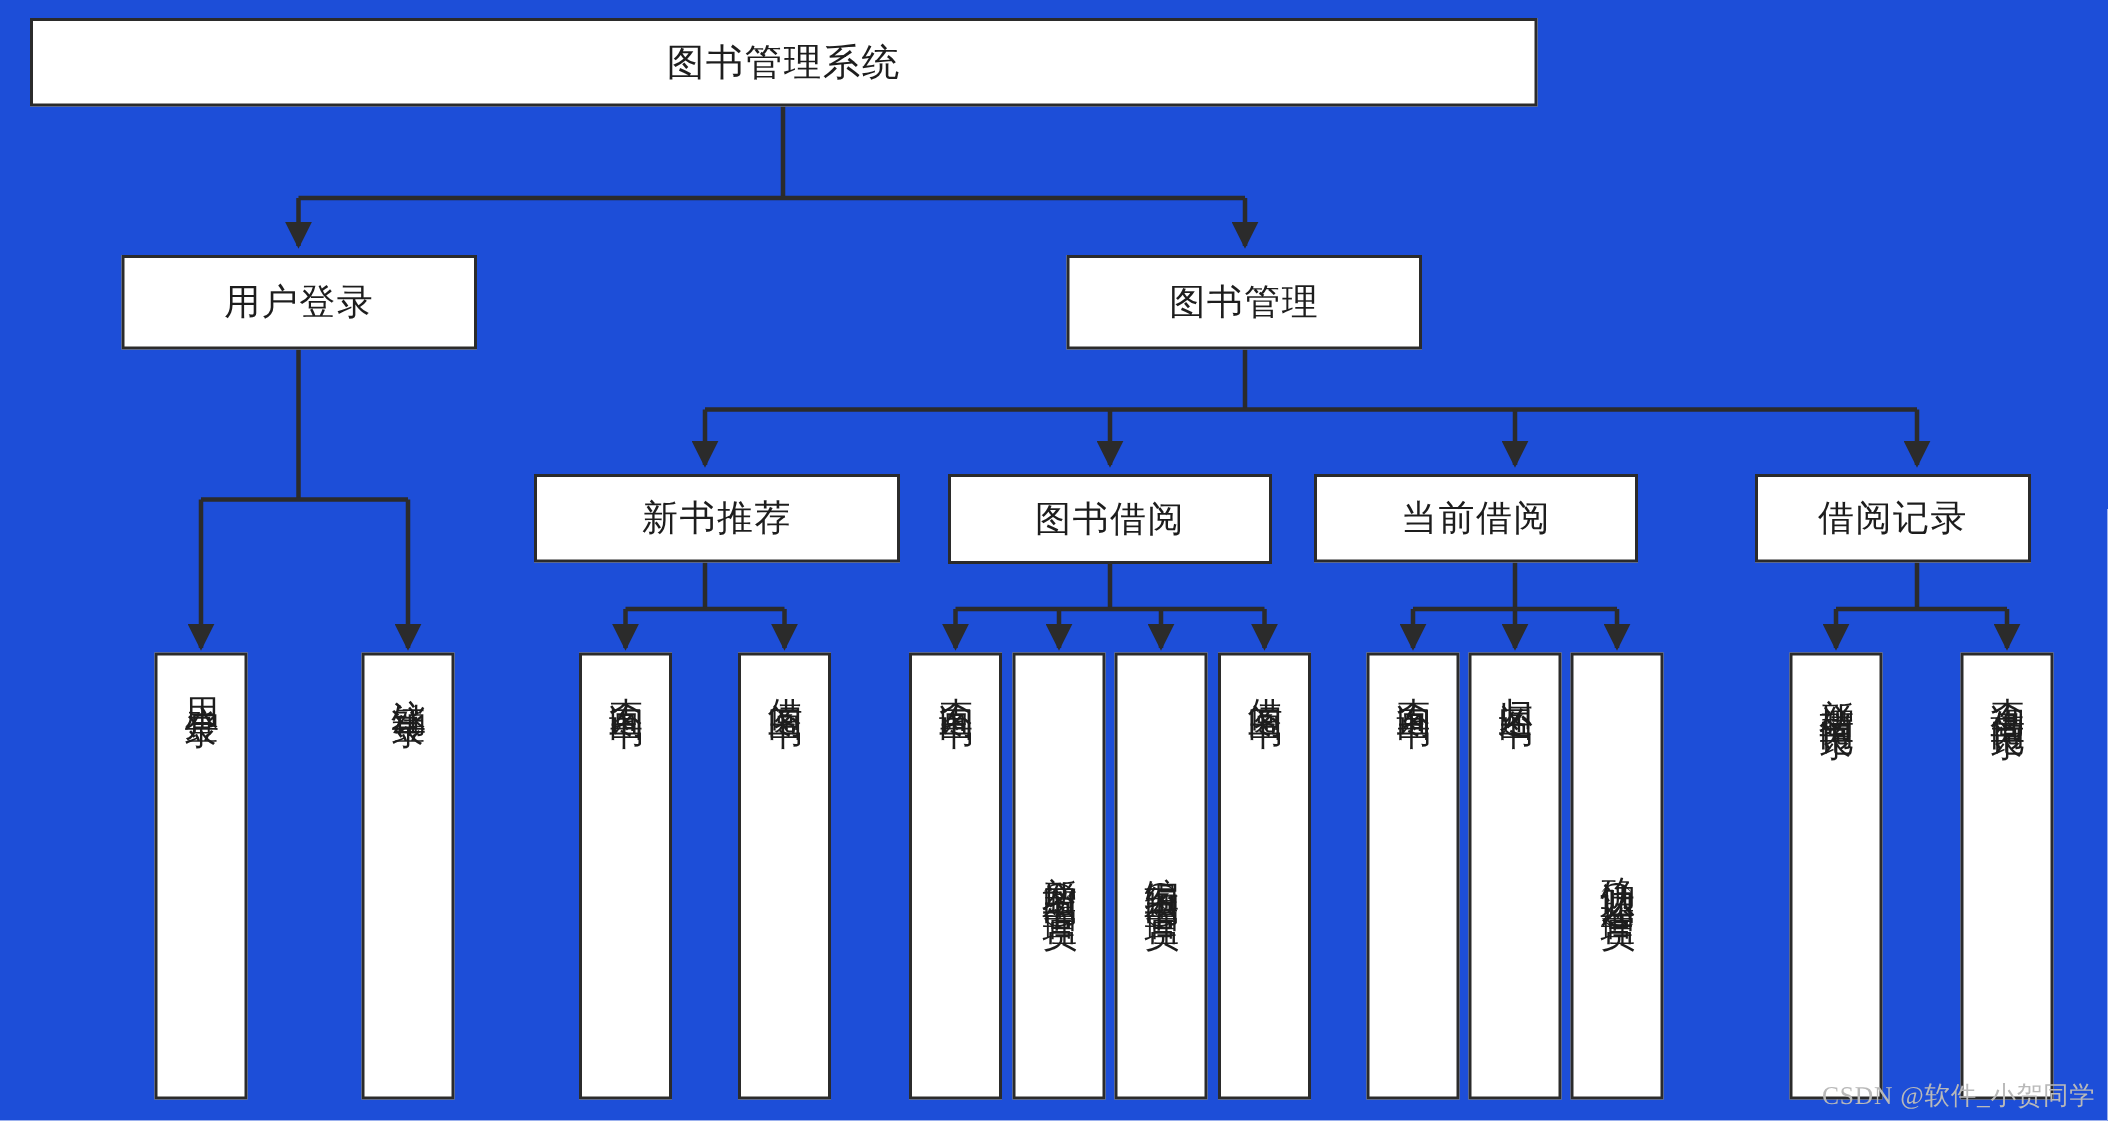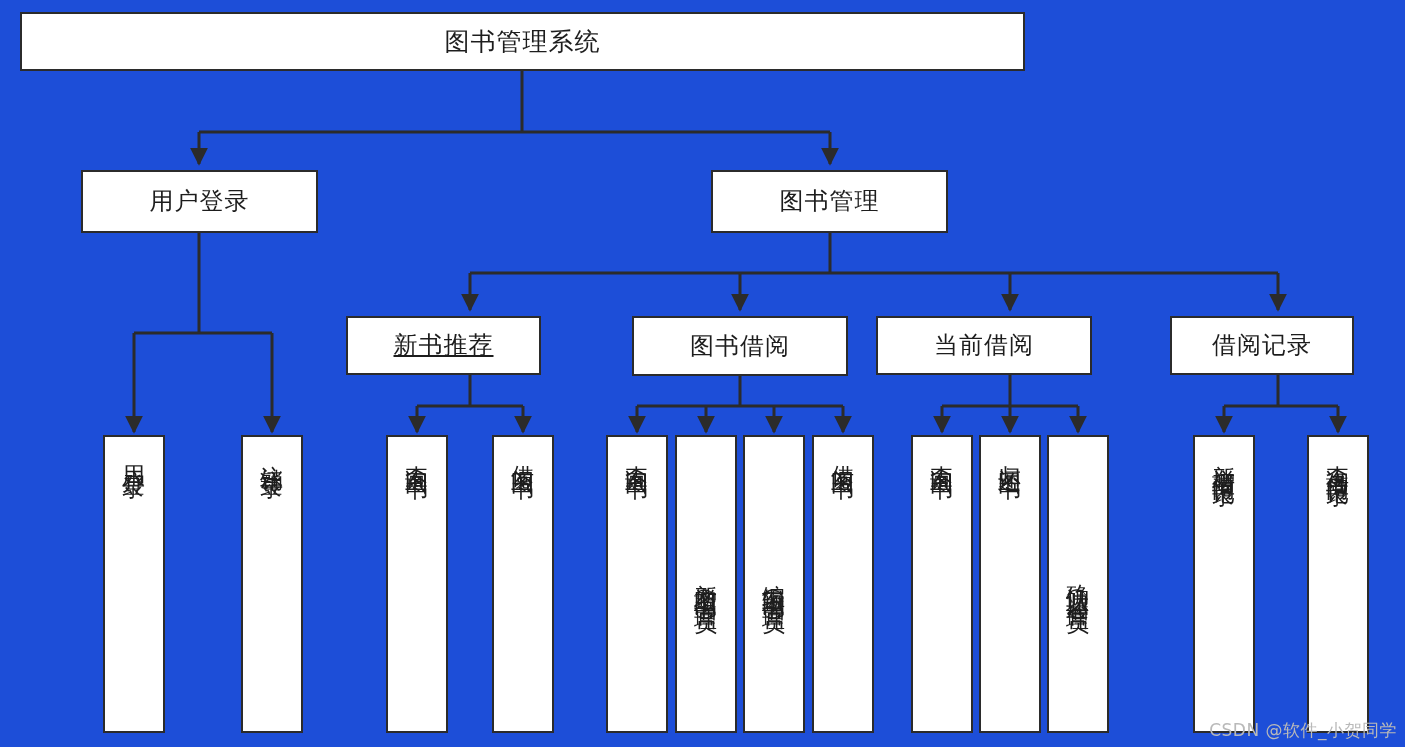--- a/index.html
+++ b/index.html
@@ -71,20 +71,21 @@
   }
   #watermark {
     position: absolute;
     right: 8px;
     bottom: 5px;
     font-size: 17px;
     color: #b9b9b9;
     letter-spacing: 0.5px;
     z-index: 5;
     white-space: nowrap;
+    font-family: Liberation Serif, serif;
   }
 </style>
 </head>
 <body>
 
 <div id="diagram-canvas">
 
   <svg id="edge-layer" viewBox="0 0 1405 747" width="1405" height="747" aria-hidden="true">
     <defs>
       <marker id="arrowhead" viewBox="0 0 10 10" refX="9" refY="5" markerWidth="6" markerHeight="6" orient="auto-start-reverse">
@@ -140,21 +141,21 @@
   </div>
 
   <div class="node horiz" style="left:81px; top:170px; width:237px; height:63px;">
     <span class="node-label">用户登录</span>
   </div>
 
   <div class="node horiz" style="left:711px; top:170px; width:237px; height:63px;">
     <span class="node-label">图书管理</span>
   </div>
 
-  <div class="node horiz" style="left:346px; top:316px; width:195px; height:59px;text-decoration:underline;">
+  <div class="node horiz" style="left:356px; top:316px; width:244px; height:59px;">
     <span class="node-label">新书推荐</span>
   </div>
 
   <div class="node horiz" style="left:632px; top:316px; width:216px; height:60px;">
     <span class="node-label">图书借阅</span>
   </div>
 
   <div class="node horiz" style="left:876px; top:316px; width:216px; height:59px;">
     <span class="node-label">当前借阅</span>
   </div>

